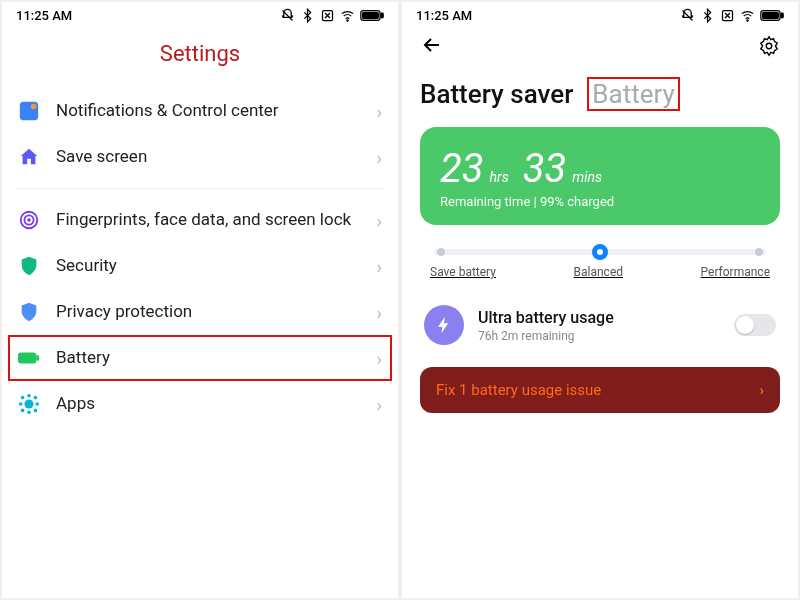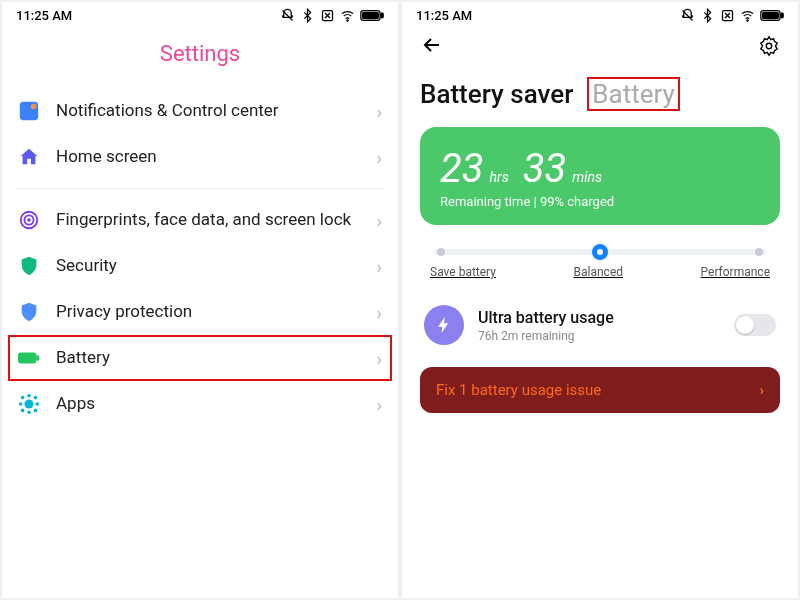--- a/index.html
+++ b/index.html
@@ -28,21 +28,21 @@
     font-size: 13px;
     color: #000;
     font-weight: 500;
   }
   .status-right { display: flex; gap: 5px; align-items: center; }
   .ico { width: 15px; height: 15px; display: inline-block; }
   .title {
     text-align: center;
     font-size: 22px;
     font-weight: 400;
-    color: #ec4899;
+    color: #b91c1c;
     padding: 16px 0 22px;
   }
   .list { padding: 0 14px; }
   .item {
     display: flex;
     align-items: center;
     gap: 16px;
     padding: 12px 2px;
     cursor: pointer;
   }
@@ -175,21 +175,21 @@
           <circle cx="17" cy="7" r="3" fill="#fb923c"></circle>
         </svg>
       <span class="item-label">Notifications &amp; Control center</span>
       <span class="chev">›</span>
     </div>
 
     <div class="item">
       <svg class="item-icon" viewBox="0 0 24 24" fill="#5b5bf0">
           <path d="M12 3l9 8h-2v9h-5v-6H10v6H5v-9H3l9-8z"></path>
         </svg>
-      <span class="item-label">Home screen</span>
+      <span class="item-label">Save screen</span>
       <span class="chev">›</span>
     </div>
 
     <hr class="sep">
 
     <div class="item">
       <svg class="item-icon" viewBox="0 0 24 24" fill="none" stroke="#7c3aed" stroke-width="2">
           <circle cx="12" cy="12" r="9"></circle>
           <circle cx="12" cy="12" r="5"></circle>
           <circle cx="12" cy="12" r="1"></circle>

